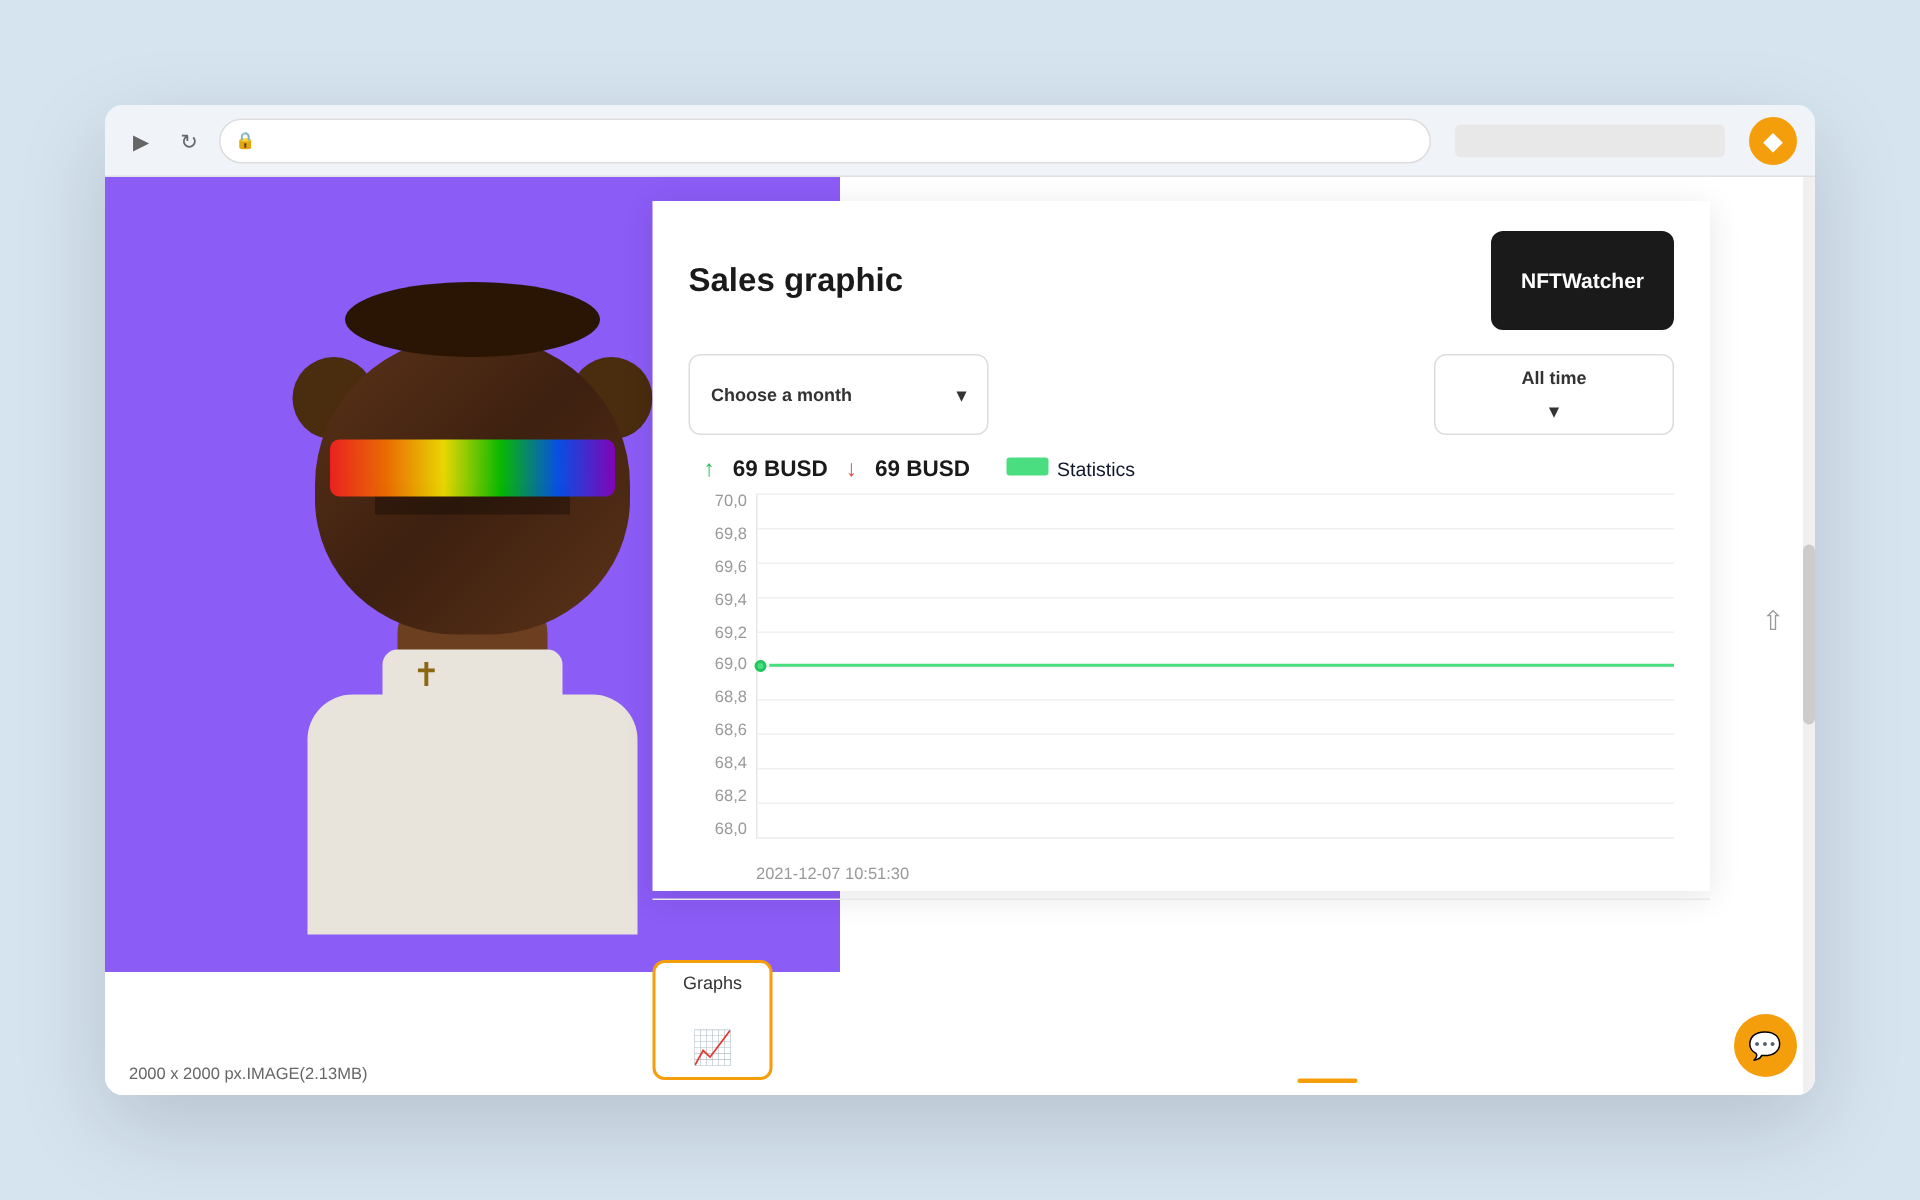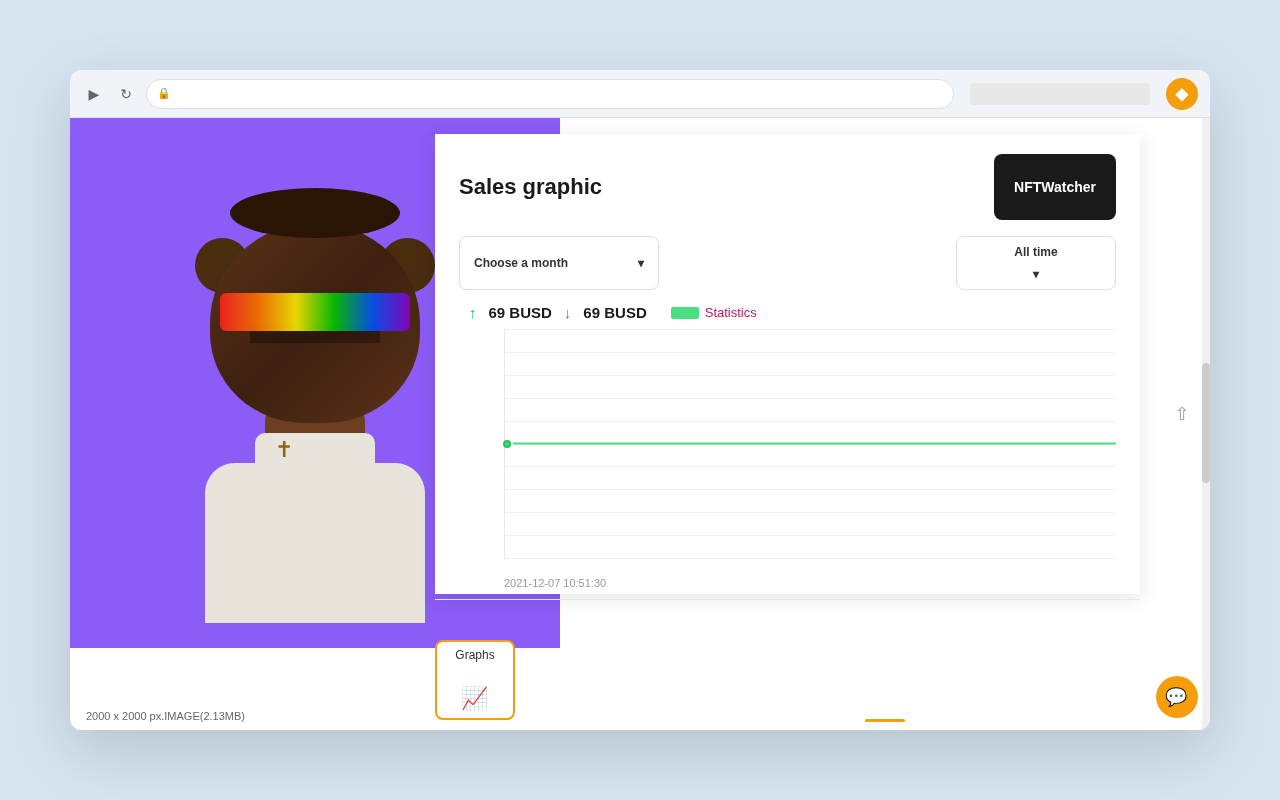--- a/index.html
+++ b/index.html
@@ -220,24 +220,23 @@
     }
 
     .stat-value {
       font-size: 15px;
       font-weight: 600;
       color: #1a1a1a;
     }
 
     .legend-item {
       display: flex;
-      align-items: center;
       gap: 6px;
       font-size: 13px;
-      color: #be185d;
+      color: #0f172a;
       margin-left: 12px;
     }
 
     .legend-color {
       width: 28px;
       height: 12px;
       background: #4ade80;
       border-radius: 2px;
     }
 
@@ -489,20 +488,33 @@
           <span class="stat-value">69 BUSD</span>
           <span class="stat-down">↓</span>
           <span class="stat-value">69 BUSD</span>
           <div class="legend-item">
             <div class="legend-color"></div>
             <span>Statistics</span>
           </div>
         </div>
 
         <div class="chart-container">
+          <div class="chart-y-axis">
+            <span class="y-label">70,0</span>
+            <span class="y-label">69,8</span>
+            <span class="y-label">69,6</span>
+            <span class="y-label">69,4</span>
+            <span class="y-label">69,2</span>
+            <span class="y-label">69,0</span>
+            <span class="y-label">68,8</span>
+            <span class="y-label">68,6</span>
+            <span class="y-label">68,4</span>
+            <span class="y-label">68,2</span>
+            <span class="y-label">68,0</span>
+          </div>
 
           <div class="chart-area">
 
             <div class="chart-grid-line" style="top:0%;"></div>
             <div class="chart-grid-line" style="top:10%;"></div>
             <div class="chart-grid-line" style="top:20%;"></div>
             <div class="chart-grid-line" style="top:30%;"></div>
             <div class="chart-grid-line" style="top:40%;"></div>
             <div class="chart-grid-line" style="top:50%;"></div>
             <div class="chart-grid-line" style="top:60%;"></div>

